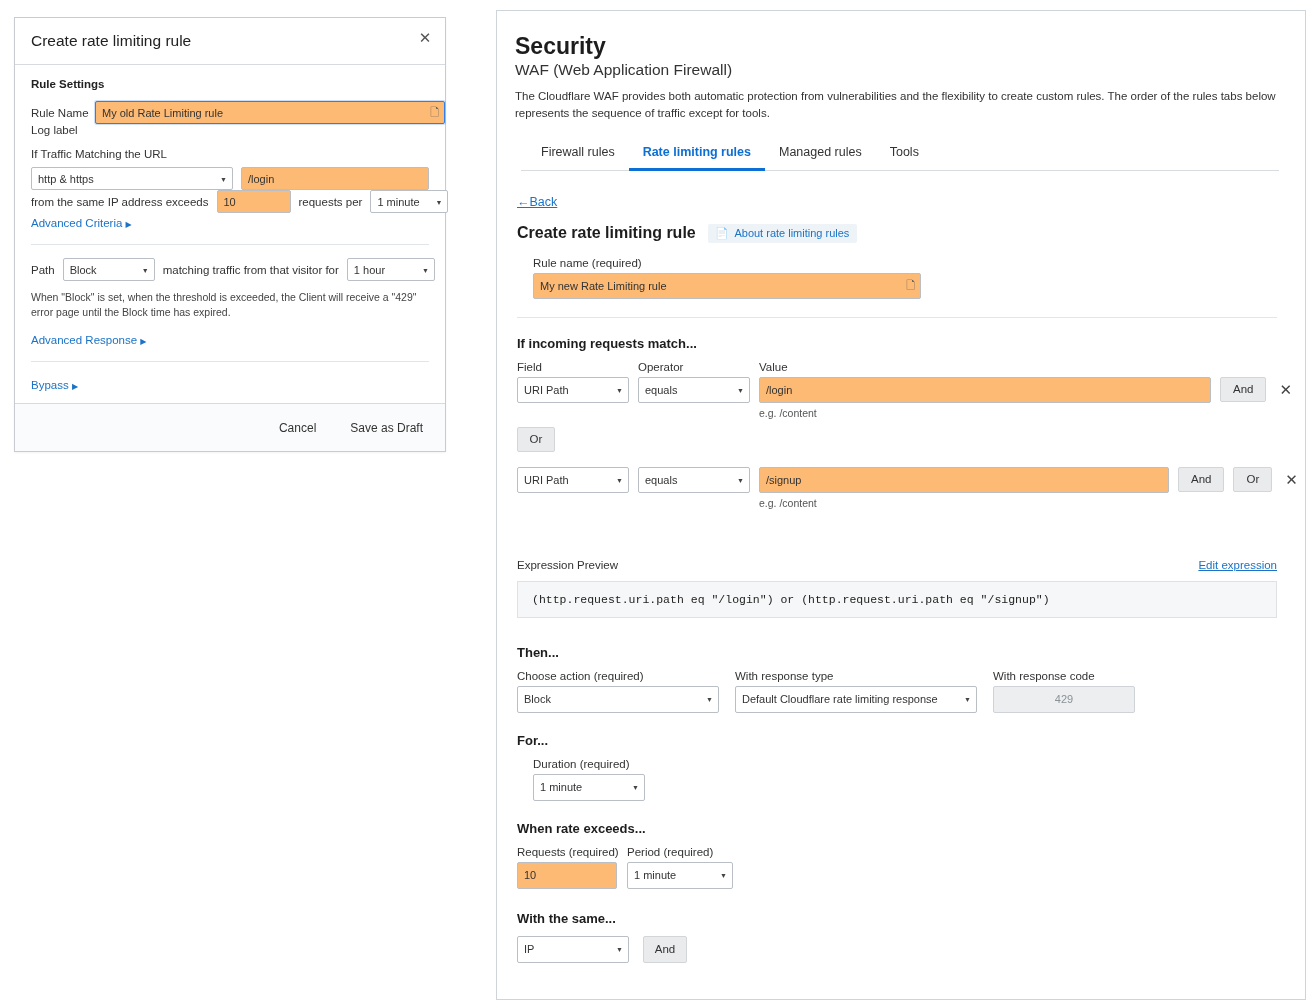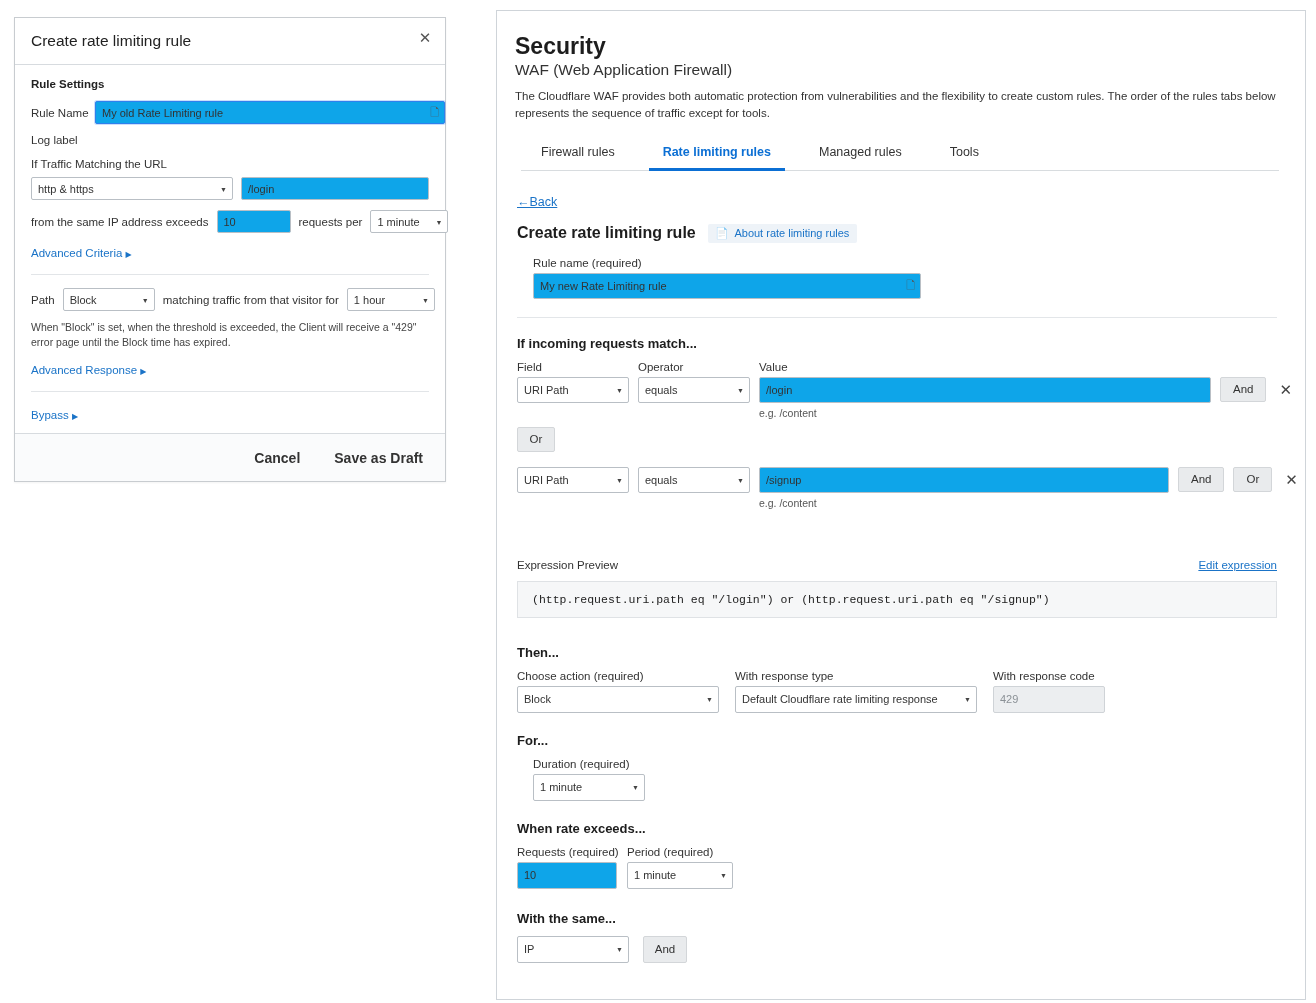--- a/index.html
+++ b/index.html
@@ -54,36 +54,35 @@
   }
   .sec-title {
     font-size: 11.5px;
     font-weight: bold;
     color: #222;
     margin-bottom: 11px;
   }
   .field-row {
     display: flex;
     align-items: center;
-    margin-bottom: 10px;
   }
   .field-label {
     font-size: 11.5px;
     color: #333;
     margin-right: 8px;
     white-space: nowrap;
   }
   .inp {
     border: 1px solid #b9bfc5;
     border-radius: 2px;
     height: 23px;
     font-size: 11px;
     padding: 0 6px;
     color: #333;
-    background: #0ea5e9;
+    background: #fdba74;
     font-family: "Liberation Sans", sans-serif;
   }
   .inp.focused {
     border: 1px solid #2f80ed;
     box-shadow: 0 0 0 1px rgba(47,128,237,0.25);
   }
   .inp-wrap { position: relative; display: inline-block; }
   .inp-icon {
     position: absolute;
     right: 6px; top: 50%;
@@ -139,27 +138,26 @@
     border-top: 1px solid #d7dbdf;
     height: 48px;
     display: flex;
     align-items: center;
     justify-content: flex-end;
     padding: 0 16px;
     gap: 22px;
     background: #fafbfc;
   }
   .footer-btn {
-    font-size: 14px;
+    font-size: 12px;
     color: #333;
     background: none;
     border: none;
     cursor: pointer;
     font-family: "Liberation Sans", sans-serif;
-    font-weight: bold;
   }
 
   
   .panel {
     position: absolute;
     left: 496px; top: 10px;
     width: 810px;
     height: 990px;
     border: 1px solid #cfd4d9;
     background: #fff;
@@ -181,21 +179,21 @@
   .intro {
     font-size: 11.5px;
     line-height: 1.5;
     color: #333;
     margin: 0 0 14px 0;
     max-width: 775px;
   }
   .tabs {
     display: flex;
     align-items: center;
-    gap: 20px;
+    gap: 0;
     border-bottom: 1px solid #d8dcdf;
     margin: 0 0 0 6px;
     padding-left: 6px;
   }
   .tab {
     font-size: 12.5px;
     color: #333;
     padding: 8px 14px 9px 14px;
     cursor: pointer;
     border-bottom: 3px solid transparent;
@@ -520,21 +518,21 @@
         <label class="lbl">With response type</label>
         <span class="sel-wrap">
           <select class="sel" style="width:242px;height:27px">
             <option>Default Cloudflare rate limiting response</option>
           </select>
           <span class="sel-caret">▼</span>
         </span>
       </div>
       <div>
         <label class="lbl">With response code</label>
-        <input class="inp disabled-inp" style="width: 112px; height: 27px;" disabled="" value="429">
+        <input class="inp disabled-inp" style="width: 142px; height: 27px; text-align: center;" disabled="" value="429">
       </div>
     </div>
 
     
     <div class="sec-h" style="margin-top:20px">For...</div>
     <div class="block" style="margin-top:0">
       <label class="lbl">Duration (required)</label>
       <span class="sel-wrap">
         <select class="sel" style="width:112px;height:27px">
           <option>1 minute</option>

